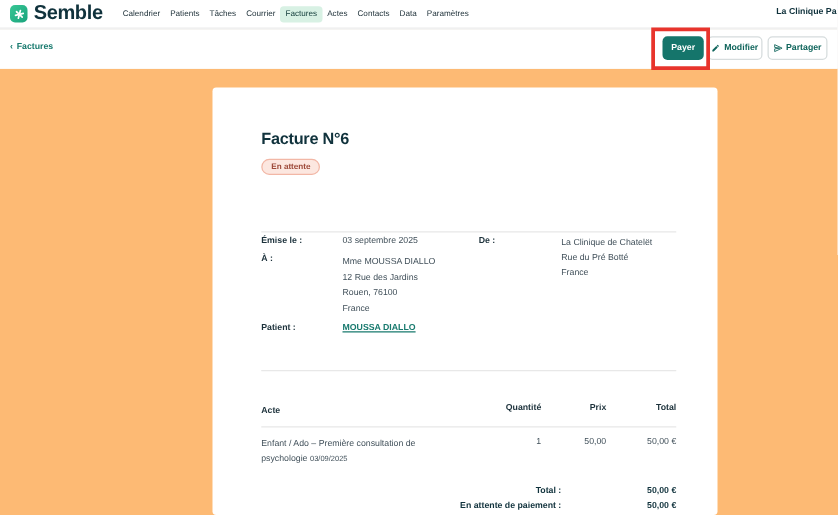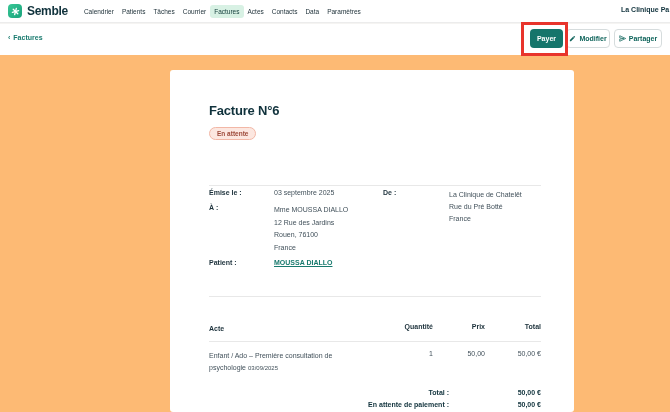--- a/index.html
+++ b/index.html
@@ -13,21 +13,21 @@
   .topbar{
     position:absolute;top:0;left:0;width:670px;height:23px;background:#ffffff;
     border-bottom:1px solid #ececec;display:flex;align-items:center;
     padding-left:8px;box-sizing:border-box;z-index:5;
   }
   .logo-box{
     width:14px;height:14px;border-radius:4px;flex:0 0 auto;
     background:linear-gradient(135deg,#38c795,#1aa37c);
     display:flex;align-items:center;justify-content:center;
   }
-  .brand{font-size:12px;font-weight:bold;color:#10323c;margin-left:5px;letter-spacing:-0.3px;}
+  .brand{font-size:16px;font-weight:bold;color:#10323c;margin-left:5px;letter-spacing:-0.3px;}
   .nav{display:flex;align-items:center;margin-left:12px;}
   .nav-item{
     font-size:6.5px;color:#22343c;padding:3px 4px;border-radius:3px;white-space:nowrap;cursor:pointer;
   }
   .nav-item.active{background:#d8f1e4;color:#0f3a38;}
   .account{
     position:absolute;left:621px;top:6px;font-size:7px;font-weight:bold;color:#10323c;white-space:nowrap;
   }
   
   .actionbar{position:absolute;top:24px;left:0;width:670px;height:31px;background:#ffffff;z-index:4;}

